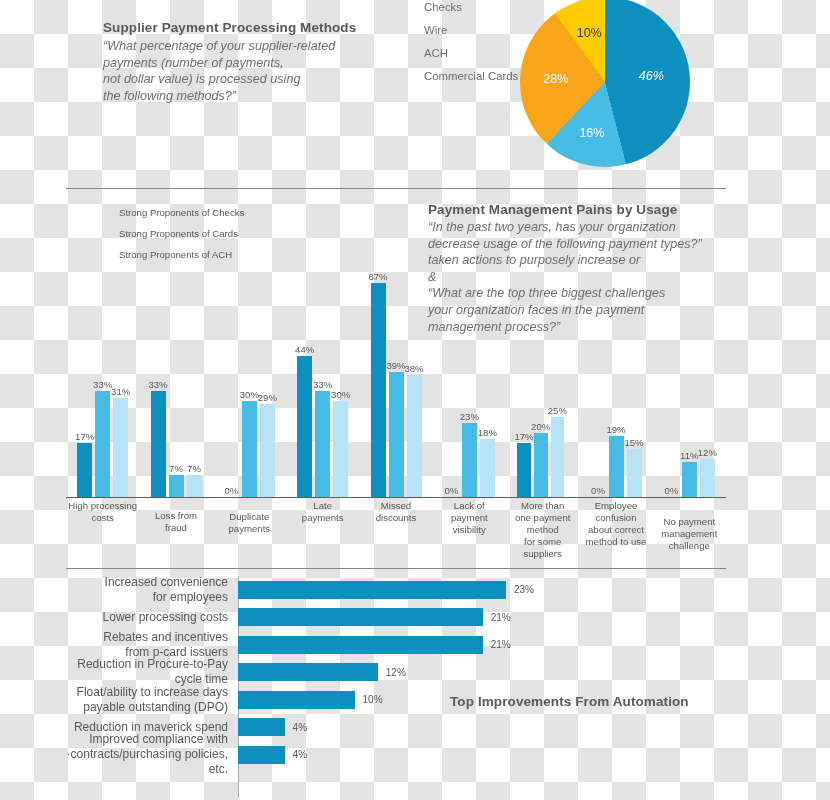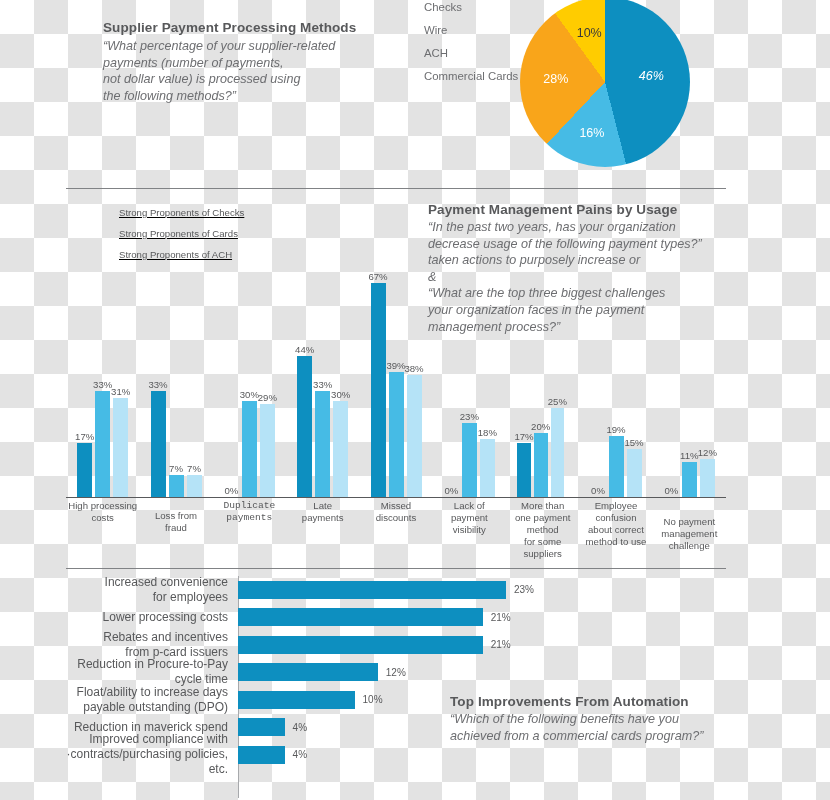--- a/index.html
+++ b/index.html
@@ -48,21 +48,21 @@
     font-weight: normal;
     transform: translate(-50%, -50%);
   }
   .pie-label.dark { color: #3a3a3a; }
 
   
   .legend-row { display: flex; align-items: center; margin-bottom: 10px; }
   .legend-sw { width: 13px; height: 13px; margin-right: 9px; flex: none; }
   .legend-tx { font-size: 11.4px; color: #6d6e71; white-space: nowrap; }
 
-  .legend2-row { display: flex; align-items: flex-end; margin-bottom: 9px; text-decoration: underline; }
+  .legend2-row { display: flex; align-items: flex-end; margin-bottom: 9px; }
   .legend2-sw { width: 12px; height: 12px; margin-right: 7px; flex: none; }
   .legend2-tx { font-size: 9.6px; color: #58595b; white-space: nowrap; }
 
   
   .divider { height: 1px; background: #808285; }
 
   
   #grouped { position: absolute; left: 66px; top: 246px; width: 660px; height: 252px; }
   .axis-line {
     position: absolute; left: 0; right: 0; bottom: 0;
@@ -236,21 +236,21 @@
           <span class="v">18%</span>
         </div>
       </div>
       <div class="bargroup" style="left: 451.167px; width: 51px;">
         <div class="bar" style="width: 15px; height: 54.4px; background: rgb(13, 143, 192); margin-right: 3px;">
           <span class="v">17%</span>
         </div>
         <div class="bar" style="width: 15px; height: 64px; background: rgb(70, 187, 229); margin-right: 3px;">
           <span class="v">20%</span>
         </div>
-        <div class="bar" style="width: 15px; height: 89px; background: rgb(181, 227, 247); margin-right: 4px; text-decoration: underline;">
+        <div class="bar" style="width: 15px; height: 80px; background: rgb(181, 227, 247); margin-right: 4px; text-decoration: underline;">
           <span class="v">25%</span>
         </div>
       </div>
       <div class="bargroup" style="left: 524.5px; width: 51px;">
         <div class="bar" style="width: 15px; height: 0px; background: rgb(13, 143, 192); margin-right: 3px;">
           <span class="v">0%</span>
         </div>
         <div class="bar" style="width: 15px; height: 60.8px; background: rgb(70, 187, 229); margin-right: 3px;">
           <span class="v">19%</span>
         </div>
@@ -272,21 +272,21 @@
     </div>
   <div class="xlabels" id="xlabels">
       <div class="xlab" style="left: -4px; width: 81.3333px; top: 0px;">
         <div>High processing</div>
         <div>costs</div>
       </div>
       <div class="xlab" style="left: 69.3333px; width: 81.3333px; top: 10px; text-align: center;">
         <div>Loss from</div>
         <div>fraud</div>
       </div>
-      <div class="xlab" style="left: 142.667px; width: 81.3333px; top: 0px; font-family: Liberation Mono, monospace;">
+      <div class="xlab" style="left: 142.667px; width: 81.3333px; top: 11px;">
         <div>Duplicate</div>
         <div>payments</div>
       </div>
       <div class="xlab" style="left: 216px; width: 81.3333px; top: 0px;">
         <div>Late</div>
         <div>payments</div>
       </div>
       <div class="xlab" style="left: 289.333px; width: 81.3333px; top: 0px;">
         <div>Missed</div>
         <div>discounts</div>
@@ -384,18 +384,14 @@
           <div>·contracts/purchasing policies, etc.</div>
         </div>
         <div class="hbar-wrap">
           <div class="hbar-fill" style="width: 46.6087px; background: rgb(13, 143, 192);"></div>
           <span class="hval">4%</span>
         </div>
       </div>
     </div>
 
   <div class="abs sec-title" style="left:450px; top:694px; width:290px;">Top Improvements From Automation</div>
-  <div class="abs sec-sub" style="left:450px; top:711px; width:290px;">
-    <div>“Which of the following benefits have you</div>
-    <div>achieved from a commercial cards program?”</div>
-  </div>
 
 </div>
 
 </body></html>

